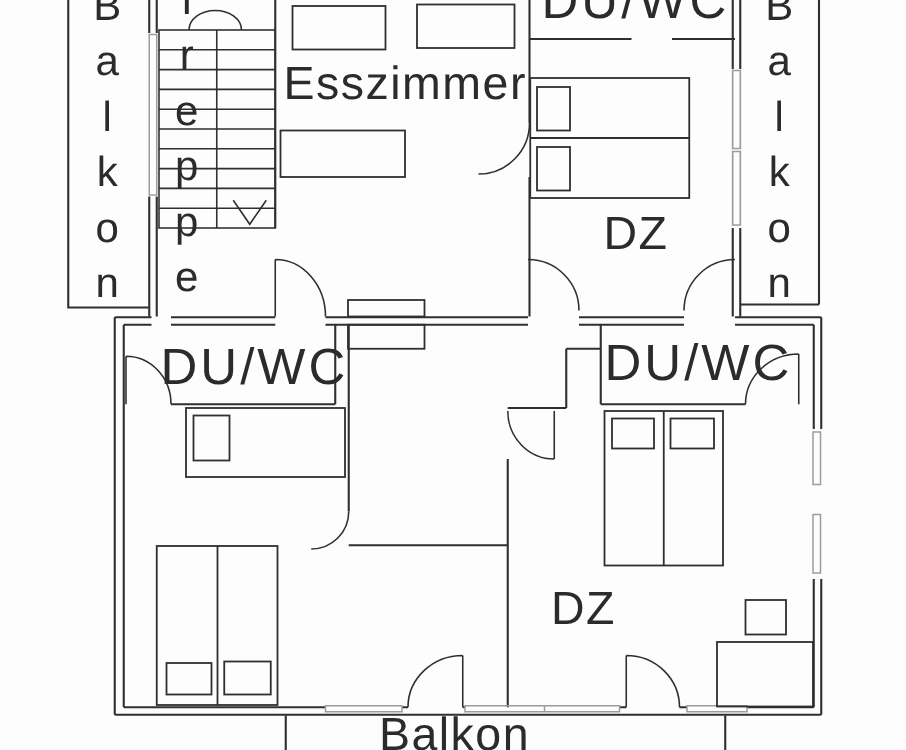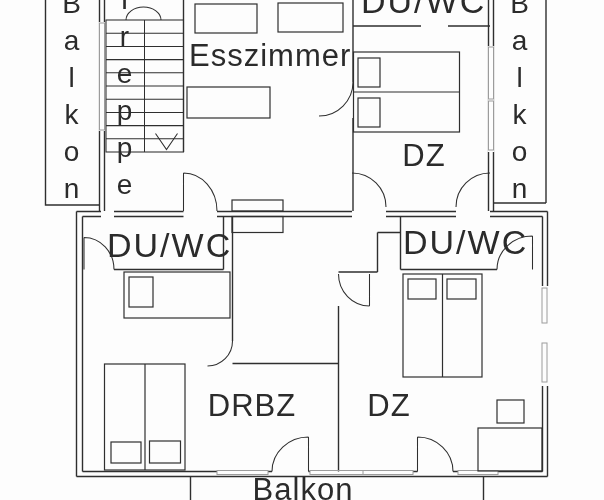--- a/index.html
+++ b/index.html
@@ -147,18 +147,17 @@
 
   <div class="lbl sz31" style="left:394px;top:140px;width:60px;">DZ</div>
 
   <div class="lbl vert" style="left:505px;top:-12px;width:28px;">Balkon</div>
 
   <div class="lbl sz29" style="left:107px;top:228px;width:120px;">DU/WC</div>
 
 
   <div class="lbl sz29" style="left:403px;top:225px;width:120px;">DU/WC</div>
 
-  <div class="lbl sz31" style="left:202px;top:390px;width:100px;">DRBZ</div>
 
   <div class="lbl sz31" style="left:359px;top:390px;width:60px;">DZ</div>
 
   <div class="lbl sz31" style="left:243px;top:474px;width:120px;">Balkon</div>
 </div>
 
 </body></html>

